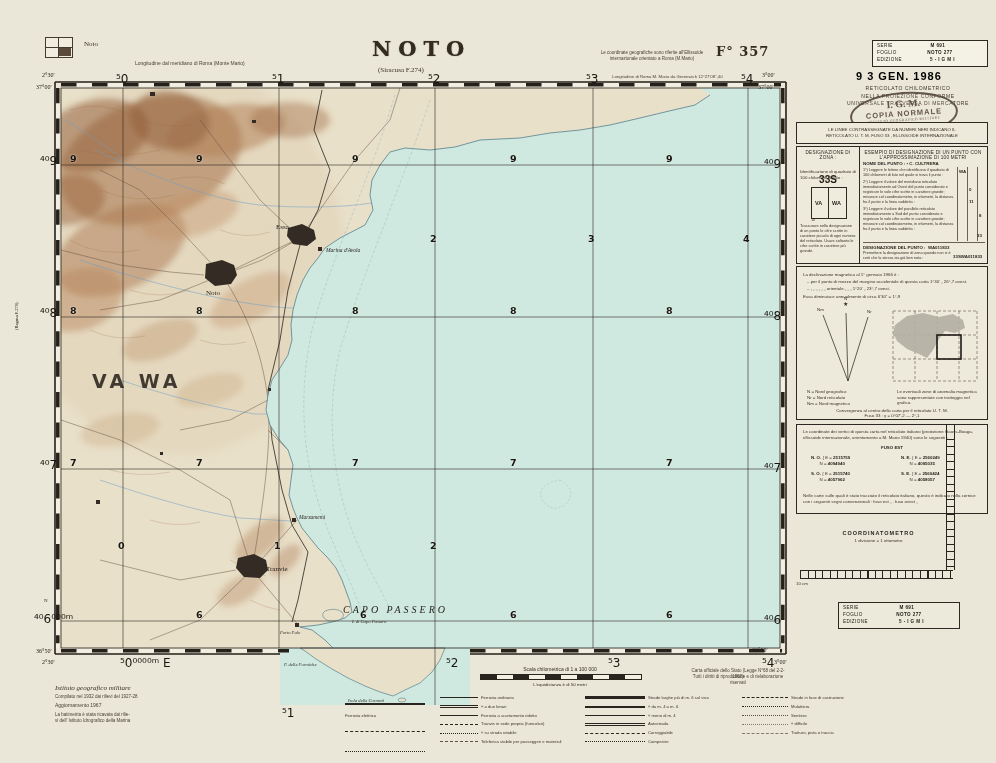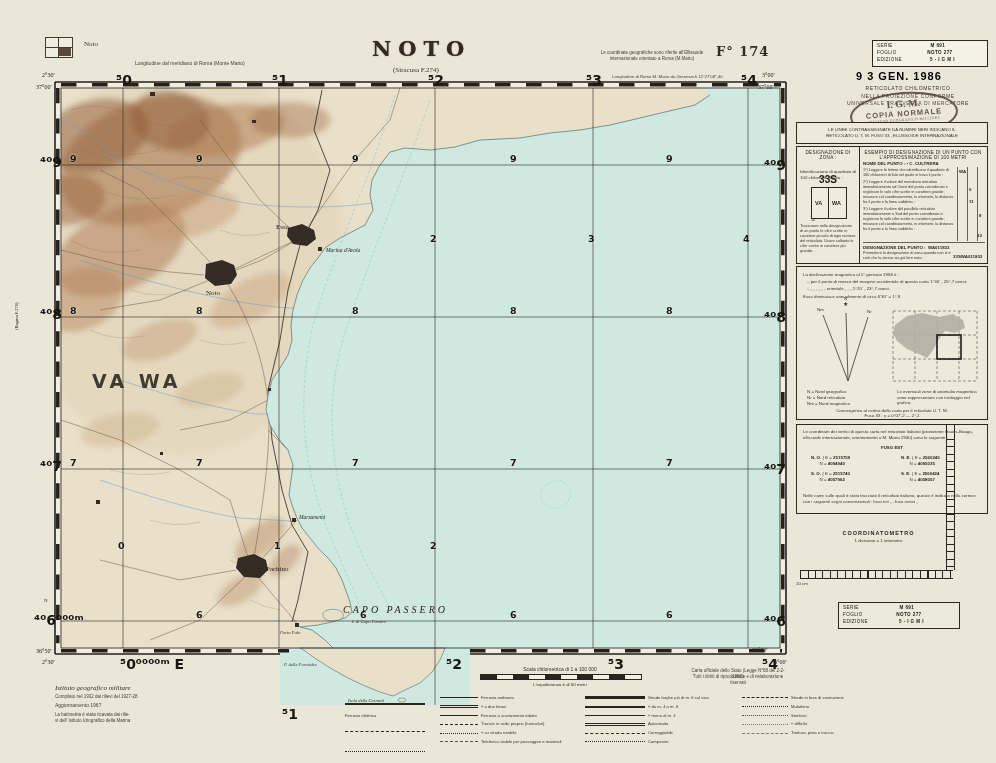--- a/index.html
+++ b/index.html
@@ -2,21 +2,21 @@
 <html><head>
 <meta charset="utf-8">
 <style>
   html,body{margin:0;padding:0;width:996px;height:763px;overflow:hidden;
     background:#e9e6d7;font-family:"Liberation Serif",serif;}
   .ab{position:absolute;}
   .sheet{position:relative;width:996px;height:763px;background:#eae7d8;}
   
   .title{font-family:"DejaVu Serif",serif;font-weight:bold;font-size:21px;letter-spacing:7px;
     color:#332a22;text-shadow:0 0 1px #6a5a48;}
-  .subtitle{font-size:7px;color:#3a3128;margin-left:15px;}
+  .subtitle{font-size:7px;color:#3a3128;}
   .tiny{font-family:"Liberation Sans",sans-serif;font-size:4.5px;color:#4a4036;line-height:1.25;}
   .tiny6{font-family:"Liberation Serif",serif;font-size:6px;color:#3a3128;}
   .fno{font-family:"DejaVu Serif",serif;font-weight:bold;font-size:13px;color:#332a22;letter-spacing:1px;}
   .idxbox{width:26px;height:19px;border:1px solid #443a30;background:#f0ede0;}
   .idxbox .cell{position:absolute;background:#5a4a3c;}
   
   .seriebox{border:1px solid #2e2822;background:rgba(250,248,238,.6);padding:2px 4px;}
   .seriebox .r{font-family:"Liberation Sans",sans-serif;font-size:4.6px;color:#1e1a14;
      display:flex;justify-content:space-between;letter-spacing:.4px;line-height:1.5;}
   .seriebox .v{font-weight:bold;}
@@ -35,21 +35,21 @@
   .phead{font-family:"Liberation Sans",sans-serif;font-size:4.6px;letter-spacing:.3px;color:#2c2620;text-align:center;}
   .bigzone{font-family:"Liberation Sans",sans-serif;font-weight:bold;font-size:10px;text-align:center;color:#1f1a14;}
   .ruleh{background:repeating-linear-gradient(90deg,#2a241f 0 1px,rgba(0,0,0,0) 1px 7.5px);
      border-top:1px solid #2a241f;border-bottom:1px solid #2a241f;}
   .rulev{background:repeating-linear-gradient(180deg,#2a241f 0 1px,rgba(0,0,0,0) 1px 7.5px);
      border-left:1px solid #2a241f;border-right:1px solid #2a241f;}
   
   .e{font-size:6px;color:#211c16;}
   .gn{font-family:"DejaVu Sans",sans-serif;font-weight:bold;font-size:9.5px;color:#191510;
       text-shadow:0 0 2px rgba(236,240,232,.9);}
-  .gne{font-family:"DejaVu Sans",sans-serif;font-weight:bold;font-size:14px;color:#191510;text-align:right;}
+  .gne{font-family:"DejaVu Sans",sans-serif;font-weight:normal;font-size:12px;color:#191510;text-align:right;}
   .vawa{font-family:"DejaVu Sans",sans-serif;font-weight:bold;font-size:19px;letter-spacing:4px;
       color:#241e18;opacity:.85;}
   .mli{font-style:italic;font-size:5.5px;color:#2e2822;}
   .mlc{font-size:10px;letter-spacing:3px;color:#241f19;font-style:italic;}
   .mlt{font-size:7px;color:#241f19;}
   
   .leg{font-family:"Liberation Sans",sans-serif;font-size:4.2px;color:#3c342b;line-height:2.1;}
   .lline{display:inline-block;vertical-align:middle;width:38px;margin-right:3px;}
   .scaletxt{font-family:"Liberation Sans",sans-serif;font-size:5px;color:#352d25;text-align:center;}
   .scalebar{height:4px;border:1px solid #2a241f;
@@ -194,21 +194,21 @@
     <div class="ab" style="left:12px;top:0;width:1px;height:19px;background:#443a30"></div>
     <div class="ab" style="left:0;top:9px;width:26px;height:1px;background:#443a30"></div>
     <div class="cell" style="left:13px;top:10px;width:12px;height:8px"></div>
   </div>
   <span class="ab tiny6" style="left:84px;top:40px;font-size:7px">Noto</span>
   <span class="ab title" style="left:372px;top:36px">NOTO</span>
   <span class="ab subtitle" style="left:378px;top:66px">(Siracusa F.274)</span>
   <span class="ab tiny" style="left:135px;top:60px;font-size:5px">Longitudine dal meridiano di Roma  (Monte Mario)</span>
   <span class="ab tiny" style="left:597px;top:50px;text-align:center;width:110px">Le coordinate geografiche sono riferite all'Ellissoide</span>
   <span class="ab tiny" style="left:597px;top:56px;text-align:center;width:110px">internazionale orientato a Roma (M.Mario)</span>
-  <span class="ab fno" style="left:716px;top:44px">F° 174</span>
+  <span class="ab fno" style="left:716px;top:44px">F° 357</span>
   <span class="ab tiny" style="left:612px;top:74px;font-size:4.3px">Longitudine di Roma M. Mario da Greenwich 12°27'08",40</span>
 
   <div class="ab seriebox" style="left:872px;top:40px;width:106px">
     <div class="r">
         <span>SERIE</span>
         <span class="v">M 691</span>
         <span></span>
       </div>
     <div class="r">
         <span>FOGLIO</span>
@@ -414,21 +414,21 @@
   <span class="ab gn" style="left:743px;top:233px">4</span>
   <span class="ab gn" style="left:118px;top:540px">0</span>
   <span class="ab gn" style="left:274px;top:540px">1</span>
   <span class="ab gn" style="left:430px;top:540px">2</span>
 
   <span class="ab vawa" style="left:92px;top:370px">VA WA</span>
   <span class="ab mlt" style="left:276px;top:223px">Essa</span>
   <span class="ab mli" style="left:326px;top:247px">Marina d'Avola</span>
   <span class="ab mlt" style="left:206px;top:289px">Noto</span>
   <span class="ab mli" style="left:299px;top:514px">Marzamemi</span>
-  <span class="ab mlt" style="left:266px;top:565px">Pachino</span>
+  <span class="ab mlt" style="left:266px;top:565px">Tranvie</span>
   <span class="ab mlc" style="left:343px;top:604px">CAPO PASSERO</span>
   <span class="ab mli" style="left:352px;top:619px;font-size:4.6px">I. di Capo Passero</span>
   <span class="ab mli" style="left:280px;top:630px;font-size:4.6px">Porto Palo</span>
   <span class="ab mli" style="left:284px;top:662px;font-size:4.6px">P. delle Formiche</span>
   <span class="ab mli" style="left:348px;top:698px;font-size:4.6px">Isola delle Correnti</span>
 
   <div class="ab" style="left:55px;top:684px;width:150px">
     <div class="tiny6" style="font-style:italic;font-size:7px">Istituto geografico militare</div>
     <div class="tiny" style="margin-top:2px">Compilato nel 1932 dai rilievi del 1927-28</div>
     <div class="tiny" style="margin-top:2px;font-size:5px">Aggiornamento   1967</div>

